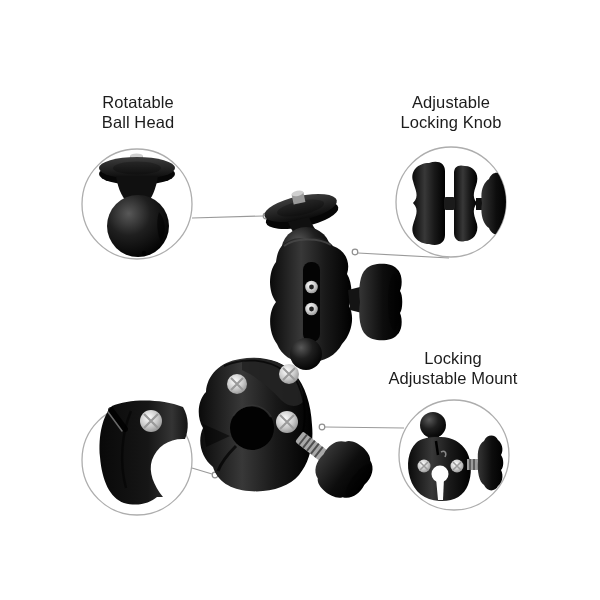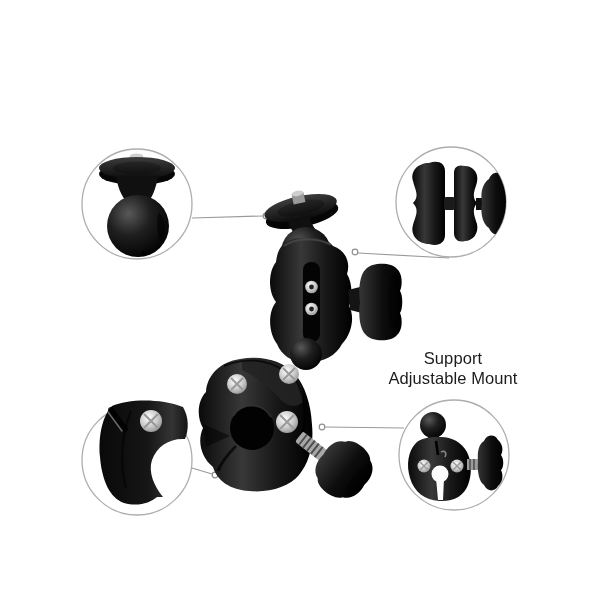--- a/index.html
+++ b/index.html
@@ -193,16 +193,20 @@
         <path d="M 420,462 L 428,470 M 428,462 L 420,470" stroke="#9a9a9a" stroke-width="1.6" fill="none"></path>
         <circle cx="457" cy="466" r="6.5" fill="url(#gSilver)"></circle>
         <path d="M 453,462 L 461,470 M 461,462 L 453,470" stroke="#9a9a9a" stroke-width="1.6" fill="none"></path>
         <rect x="467" y="459" width="11" height="11" fill="#9c9c9c"></rect>
         <path d="M 470,459 V 470 M 474,459 V 470" stroke="#4f4f4f" stroke-width="1.6"></path>
         <path d="M 478,461 C 477,451 479,444 484,441 C 487,434 495,434 498,440 C 502,443 504,450 501,455 C 504,459 504,467 501,470 C 504,476 502,483 498,486 C 495,492 487,492 484,485 C 479,482 477,471 478,461 Z" fill="url(#gKnob)"></path>
       </g>
     </g>
   </svg>
 
-  <div class="callout-label lbl-br">Support
+  <div class="callout-label lbl-tl">Rotatable
+Ball Head</div>
+  <div class="callout-label lbl-tr">Adjustable
+Locking Knob</div>
+  <div class="callout-label lbl-br">Locking
 Adjustable Mount</div>
 
 </div>
 
 </body></html>

